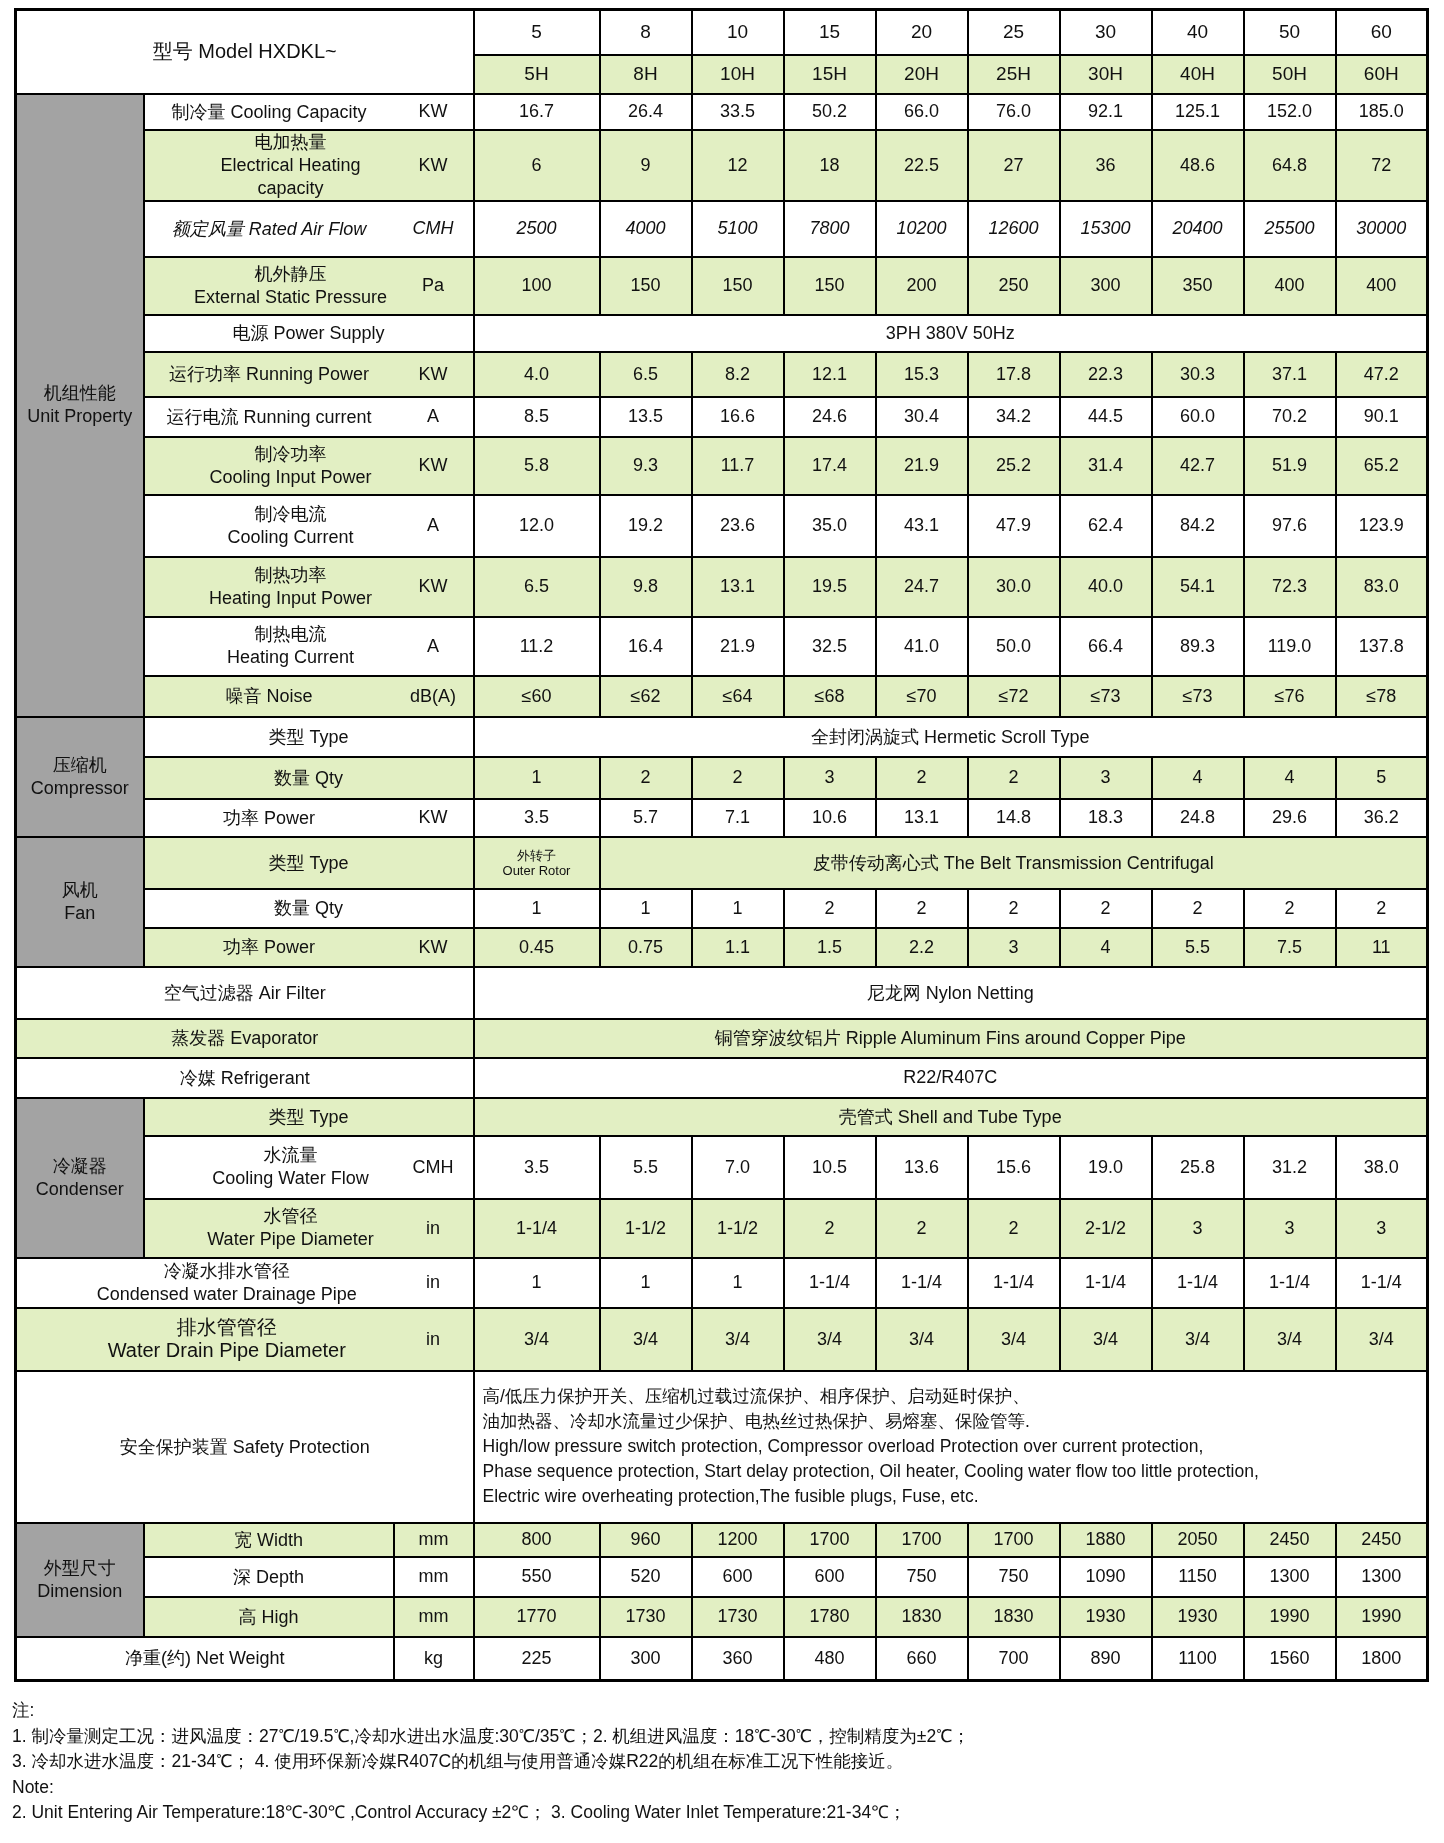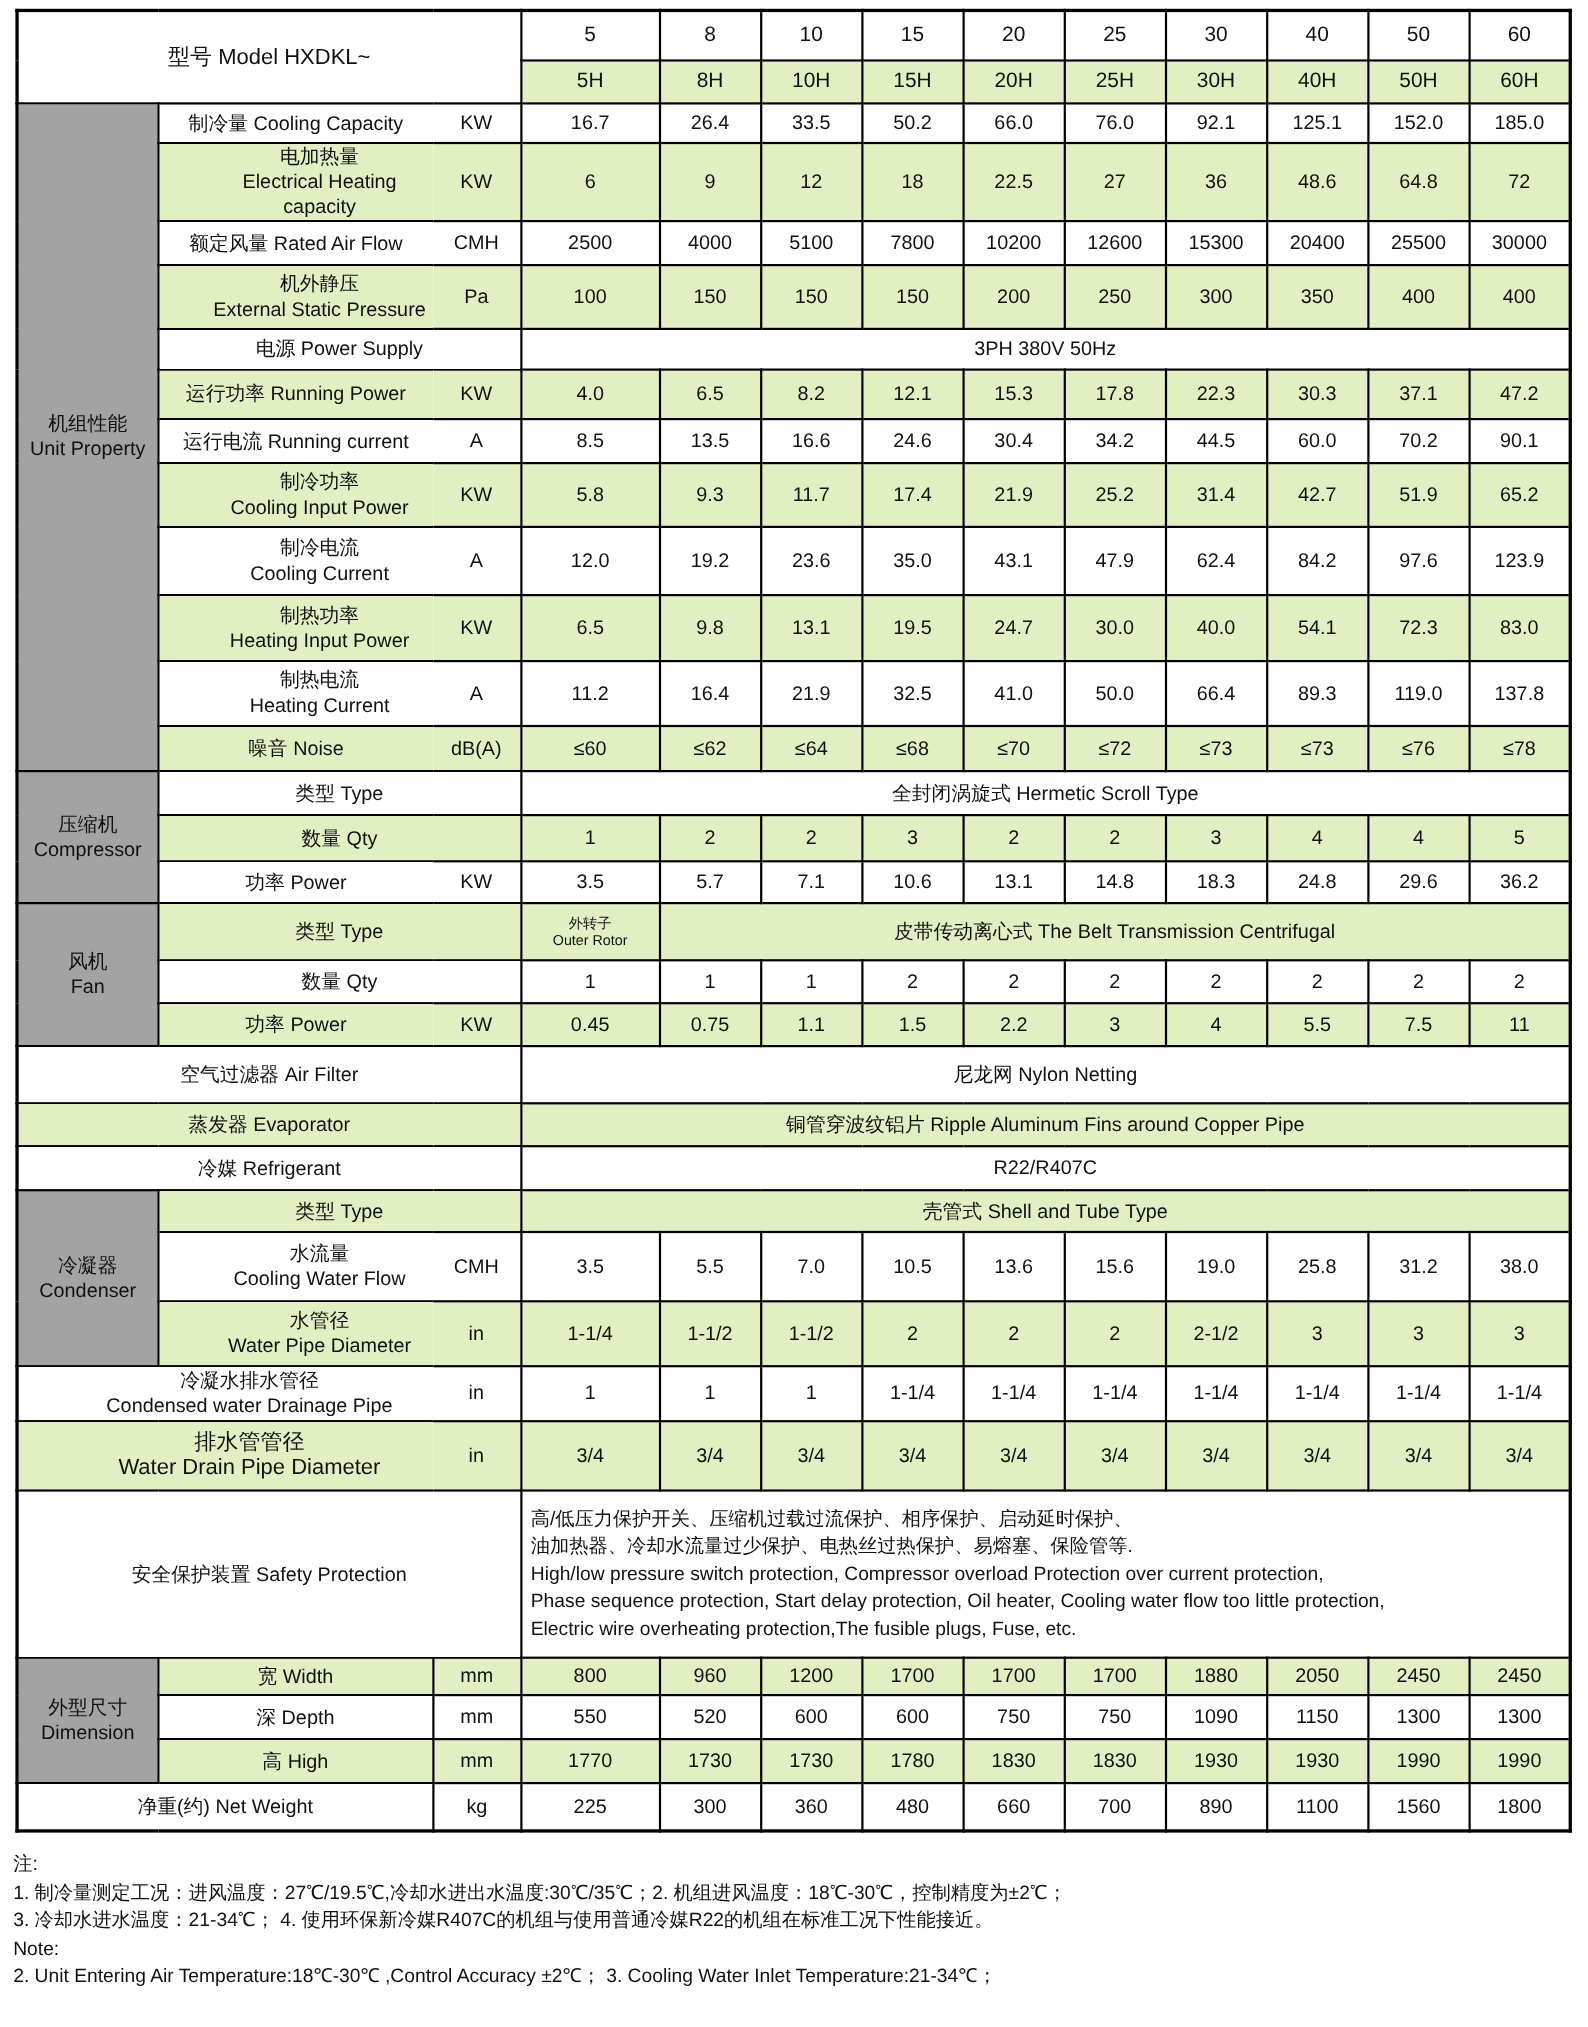--- a/index.html
+++ b/index.html
@@ -111,21 +111,21 @@
         <td class="val g">9</td>
         <td class="val g">12</td>
         <td class="val g">18</td>
         <td class="val g">22.5</td>
         <td class="val g">27</td>
         <td class="val g">36</td>
         <td class="val g">48.6</td>
         <td class="val g">64.8</td>
         <td class="val g">72</td>
       </tr>
-      <tr style="height: 40px;">
+      <tr style="height: 56px; font-style: italic;">
         <td class="label-cell w nbr"><span class="one-line">额定风量  Rated Air Flow</span></td>
         <td class="unit-cell w nbl">CMH</td>
         <td class="val w">2500</td>
         <td class="val w">4000</td>
         <td class="val w">5100</td>
         <td class="val w">7800</td>
         <td class="val w">10200</td>
         <td class="val w">12600</td>
         <td class="val w">15300</td>
         <td class="val w">20400</td>

